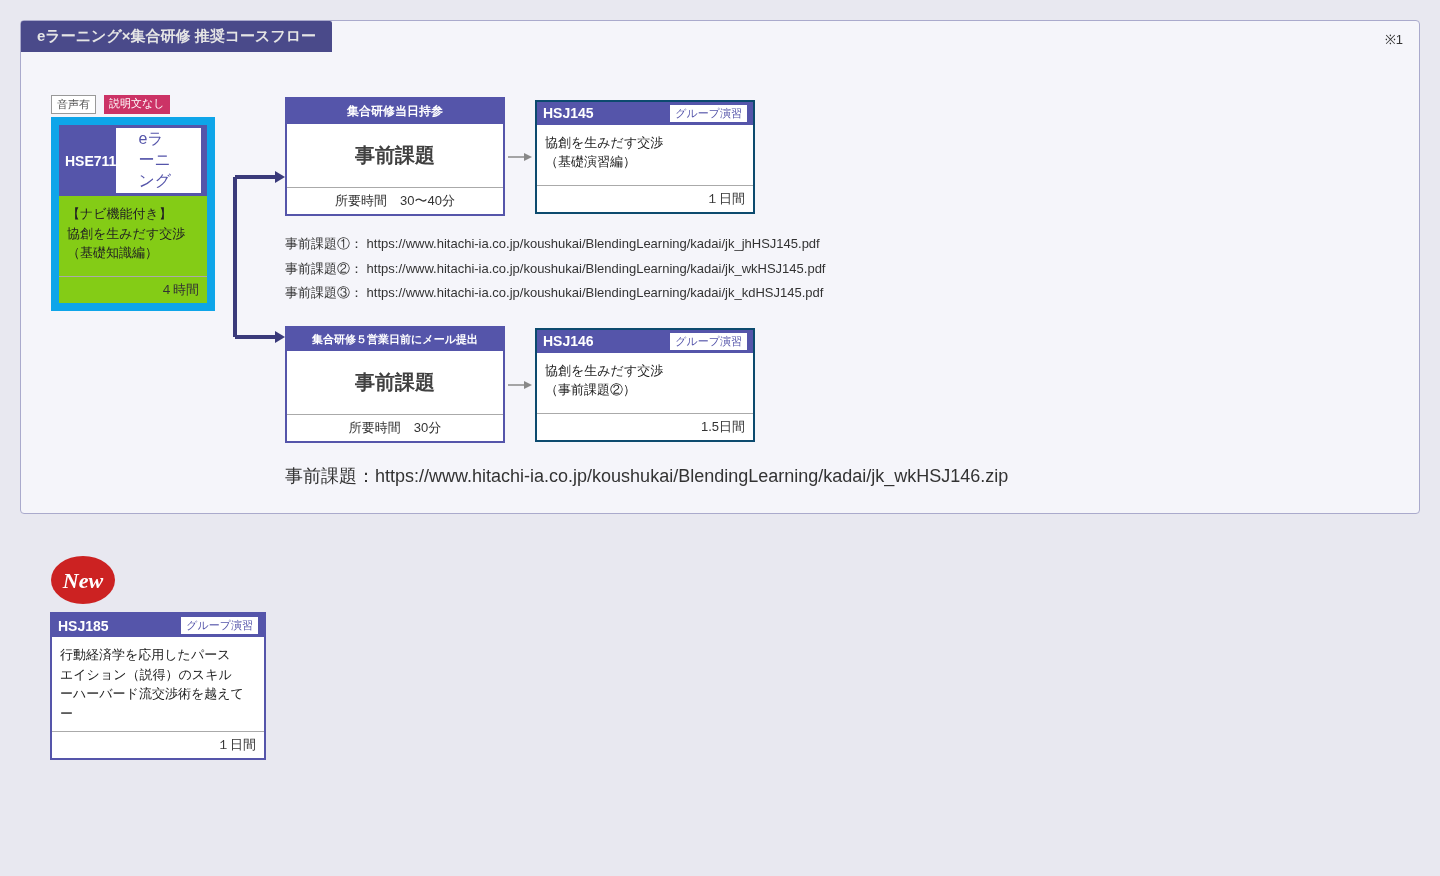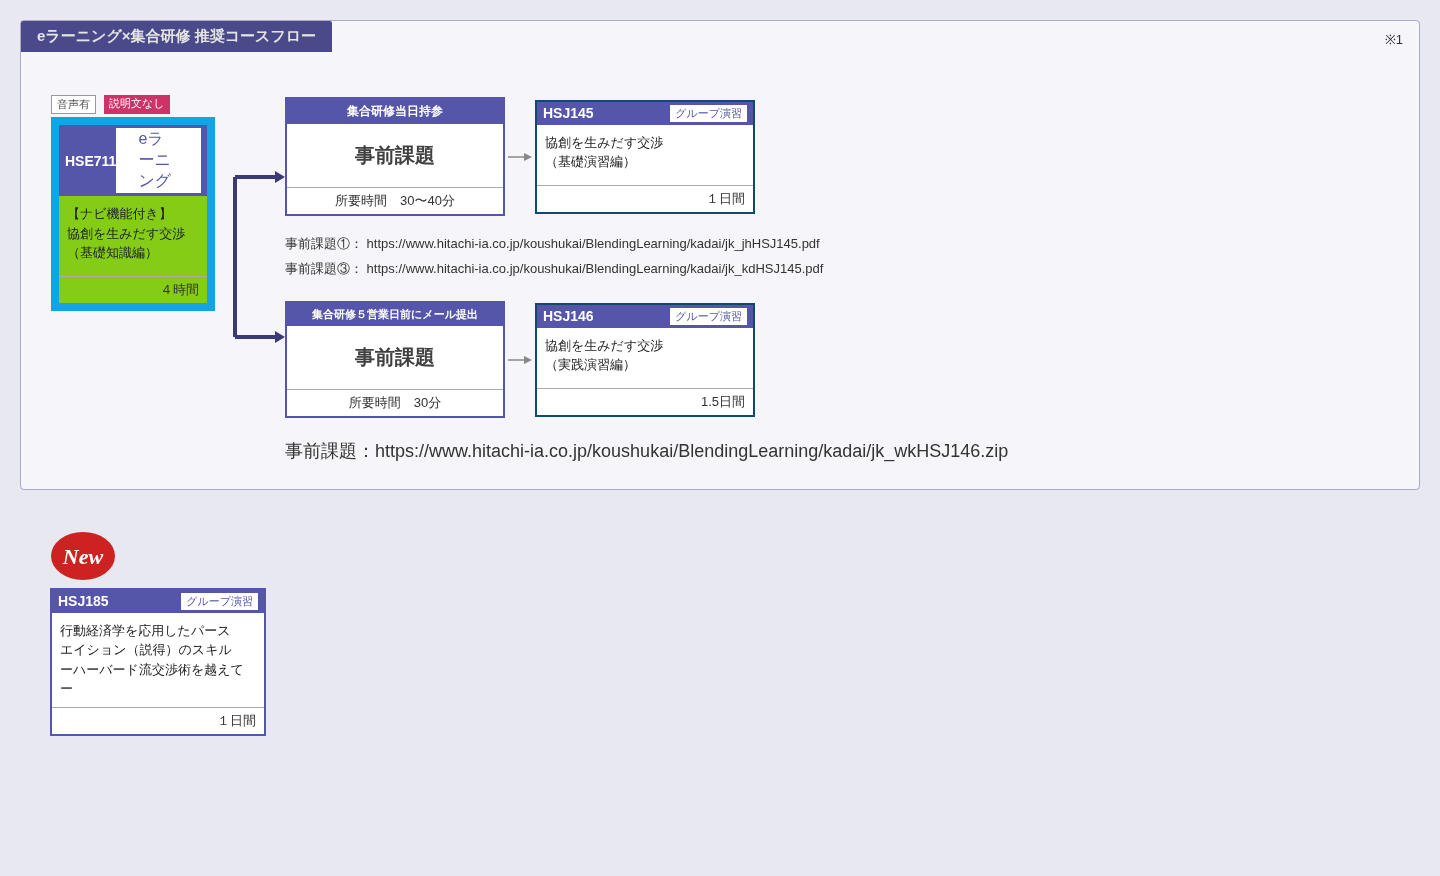--- a/index.html
+++ b/index.html
@@ -321,20 +321,21 @@
                 <div class="group-card-body">
                   <div>協創を生みだす交渉</div>
                   <div>（基礎演習編）</div>
                 </div>
                 <div class="group-card-footer">１日間</div>
               </div>
             </div>
 
             <div style="font-size:13px; color:#333; line-height:1.9; margin-bottom:12px;">
               <div>事前課題①： https://www.hitachi-ia.co.jp/koushukai/BlendingLearning/kadai/jk_jhHSJ145.pdf</div>
+              <div>事前課題②： https://www.hitachi-ia.co.jp/koushukai/BlendingLearning/kadai/jk_wkHSJ145.pdf</div>
               <div>事前課題③： https://www.hitachi-ia.co.jp/koushukai/BlendingLearning/kadai/jk_kdHSJ145.pdf</div>
             </div>
           </div>
 
           <div>
             <div class="branch-row">
 
               <div class="pretask-box">
                 <div class="pretask-box-header" style="font-size:11px;">集合研修５営業日前にメール提出</div>
                 <div class="pretask-box-body">事前課題</div>
@@ -348,21 +349,21 @@
                 </svg>
               </div>
 
               <div class="group-card">
                 <div class="group-card-header">
                   <span class="course-id">HSJ146</span>
                   <span class="type-badge">グループ演習</span>
                 </div>
                 <div class="group-card-body">
                   <div>協創を生みだす交渉</div>
-                  <div>（実践演習編）</div>
+                  <div>（事前課題②）</div>
                 </div>
                 <div class="group-card-footer">1.5日間</div>
               </div>
             </div>
 
             <div style="font-size:18px; color:#333; line-height:1.9;">
               <div>事前課題：https://www.hitachi-ia.co.jp/koushukai/BlendingLearning/kadai/jk_wkHSJ146.zip</div>
             </div>
           </div>
         </div>

